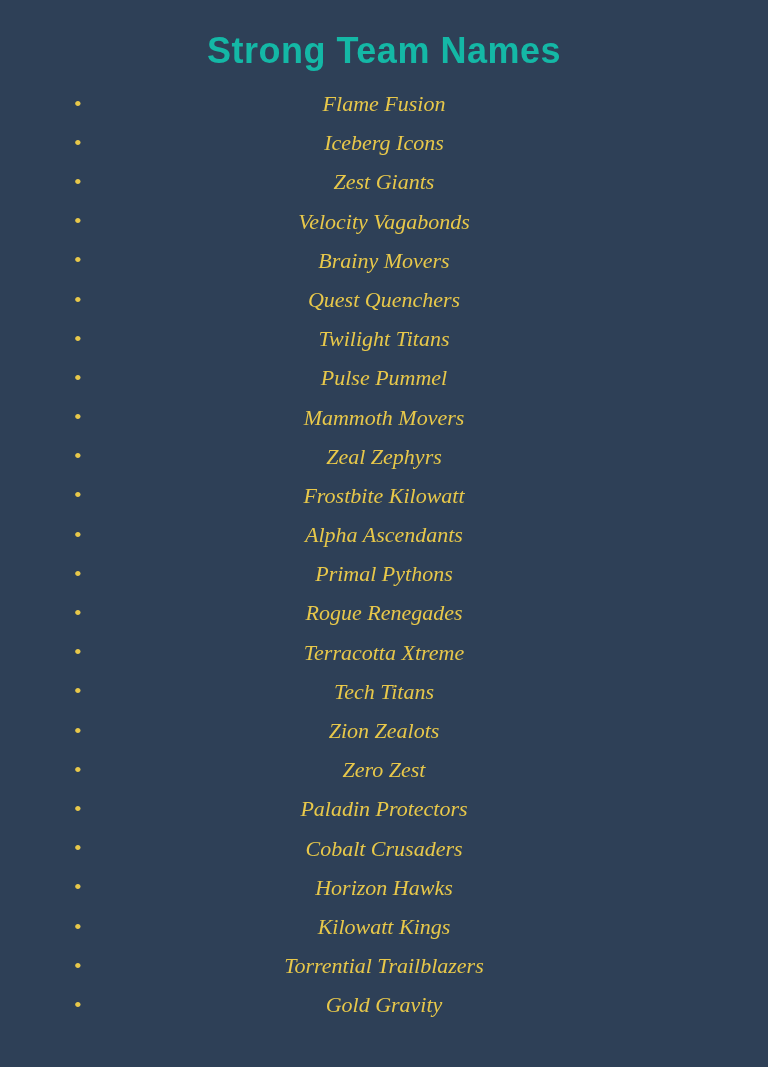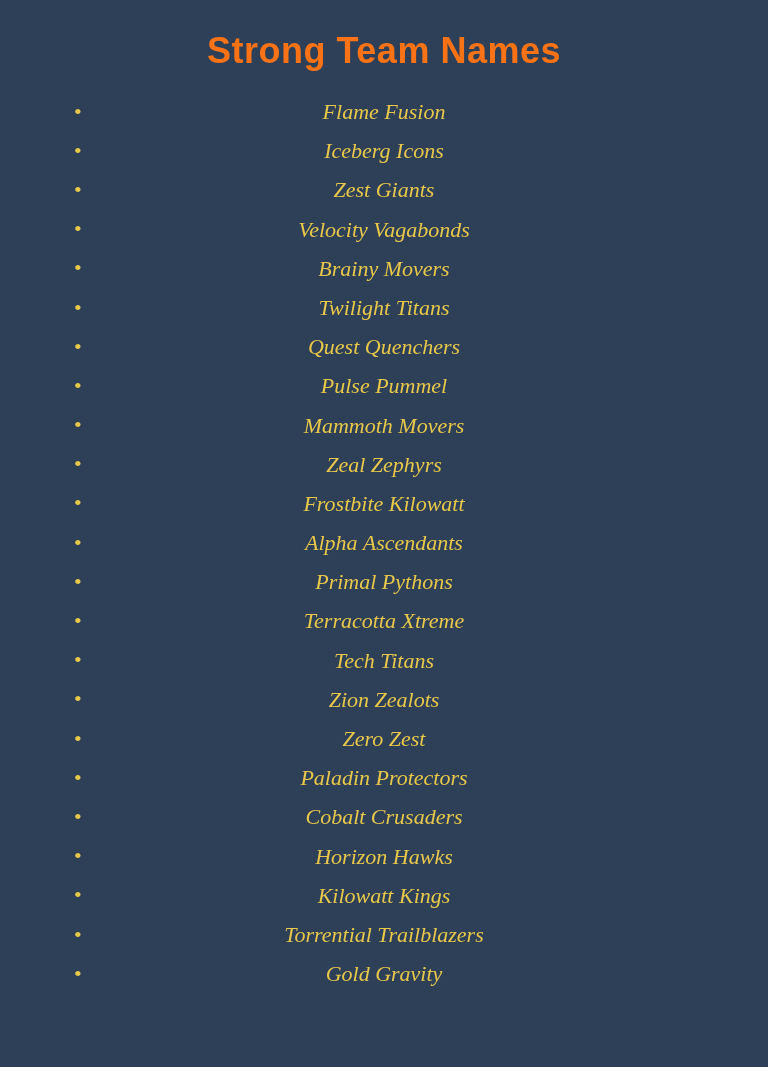--- a/index.html
+++ b/index.html
@@ -13,26 +13,26 @@
       min-height: 1067px;
       background-color: #2e4057;
       font-family: Georgia, 'Times New Roman', serif;
       display: flex;
       flex-direction: column;
       align-items: center;
       padding: 30px 20px 30px 20px;
     }
 
     h1 {
-      color: #f97316;
+      color: #14b8a6;
       font-size: 36px;
       font-weight: 900;
       font-family: Arial, Helvetica, sans-serif;
       text-align: center;
-      margin-bottom: 22px;
+      margin-bottom: 14px;
       letter-spacing: 0.5px;
     }
 
     .list-container {
       width: 100%;
       max-width: 680px;
     }
 
     ul {
       list-style: none;
@@ -81,42 +81,45 @@
       <li>
         <span>Zest Giants</span>
       </li>
       <li>
         <span>Velocity Vagabonds</span>
       </li>
       <li>
         <span>Brainy Movers</span>
       </li>
       <li>
-        <span>Twilight Titans</span>
+        <span>Quest Quenchers</span>
       </li>
       <li>
-        <span>Quest Quenchers</span>
+        <span>Twilight Titans</span>
       </li>
       <li>
         <span>Pulse Pummel</span>
       </li>
       <li>
         <span>Mammoth Movers</span>
       </li>
       <li>
         <span>Zeal Zephyrs</span>
       </li>
       <li>
         <span>Frostbite Kilowatt</span>
       </li>
       <li>
         <span>Alpha Ascendants</span>
       </li>
       <li>
         <span>Primal Pythons</span>
+      </li>
+      <li>
+        <span>Rogue Renegades</span>
       </li>
       <li>
         <span>Terracotta Xtreme</span>
       </li>
       <li>
         <span>Tech Titans</span>
       </li>
       <li>
         <span>Zion Zealots</span>
       </li>

